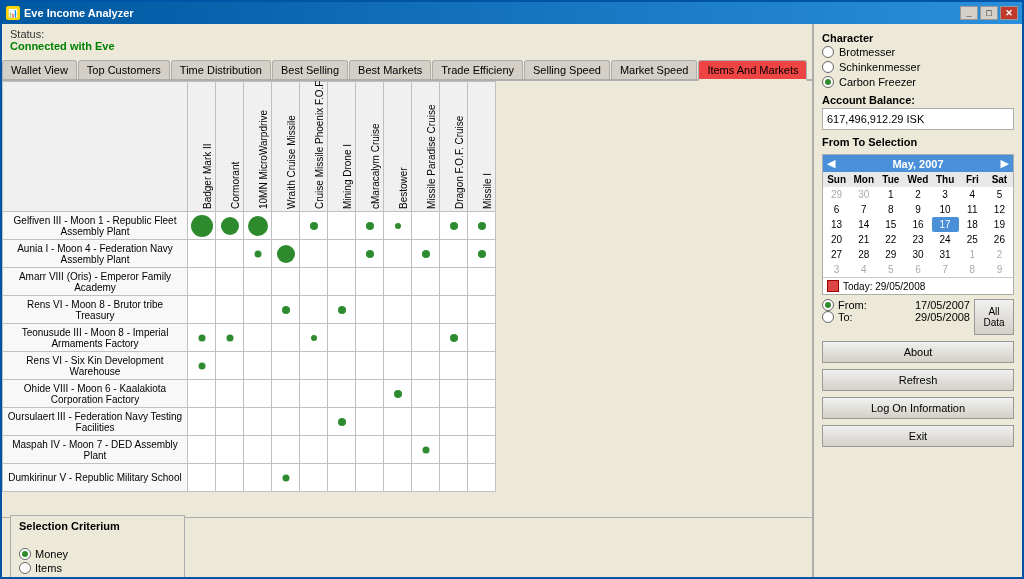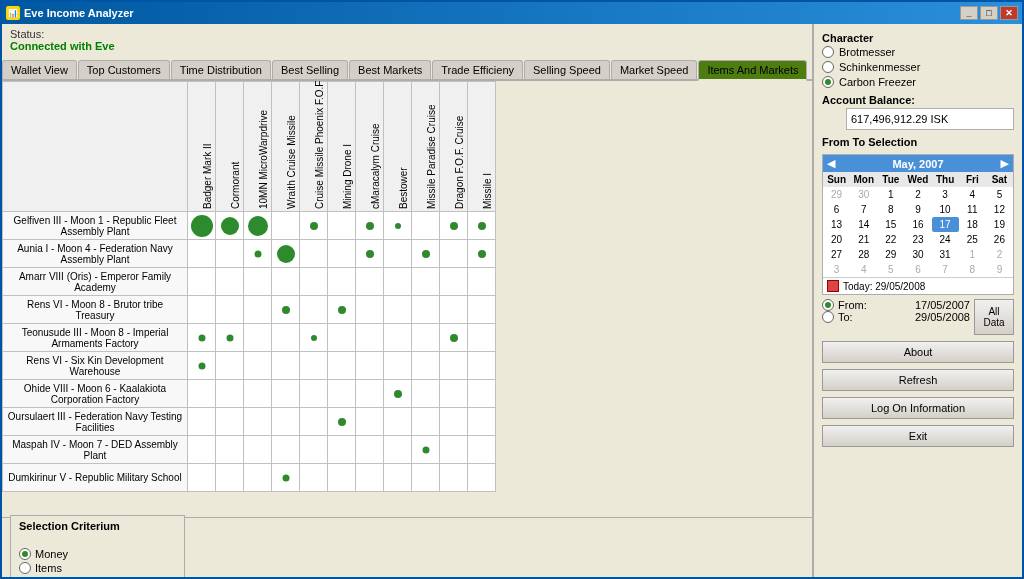--- a/index.html
+++ b/index.html
@@ -55,21 +55,21 @@
       padding: 3px 8px;
       border: 1px solid #adadad;
       border-bottom: none;
       background: #d4d0c8;
       cursor: pointer;
       font-size: 11px;
       margin-right: 1px;
       border-radius: 3px 3px 0 0;
     }
     .tab.active {
-      background: #4d7c0f;
+      background: #ef4444;
       border-bottom: 2px solid #ece9d8;
       margin-bottom: -2px;
       z-index: 1;
     }
 
     .main-area { display: flex; flex: 1; overflow: hidden; }
 
     .grid-container { flex: 1; overflow: auto; }
 
     table.matrix {
@@ -159,21 +159,20 @@
     .section-title { font-weight: bold; font-size: 11px; margin-bottom: 2px; }
 
     .radio-group { display: flex; flex-direction: column; gap: 3px; }
     .r-row { display: flex; align-items: center; gap: 5px; font-size: 11px; }
 
     .account-balance {
       border: 1px solid #adadad;
       background: white;
       padding: 4px;
       font-size: 11px;
-      margin-left: 24px;
     }
 
     .from-to-section { display: flex; flex-direction: column; gap: 4px; }
     .calendar-header {
       display: flex; align-items: center; justify-content: space-between;
       background: #4a90d9;
       color: white;
       padding: 2px 4px;
       font-size: 11px; font-weight: bold;
     }

